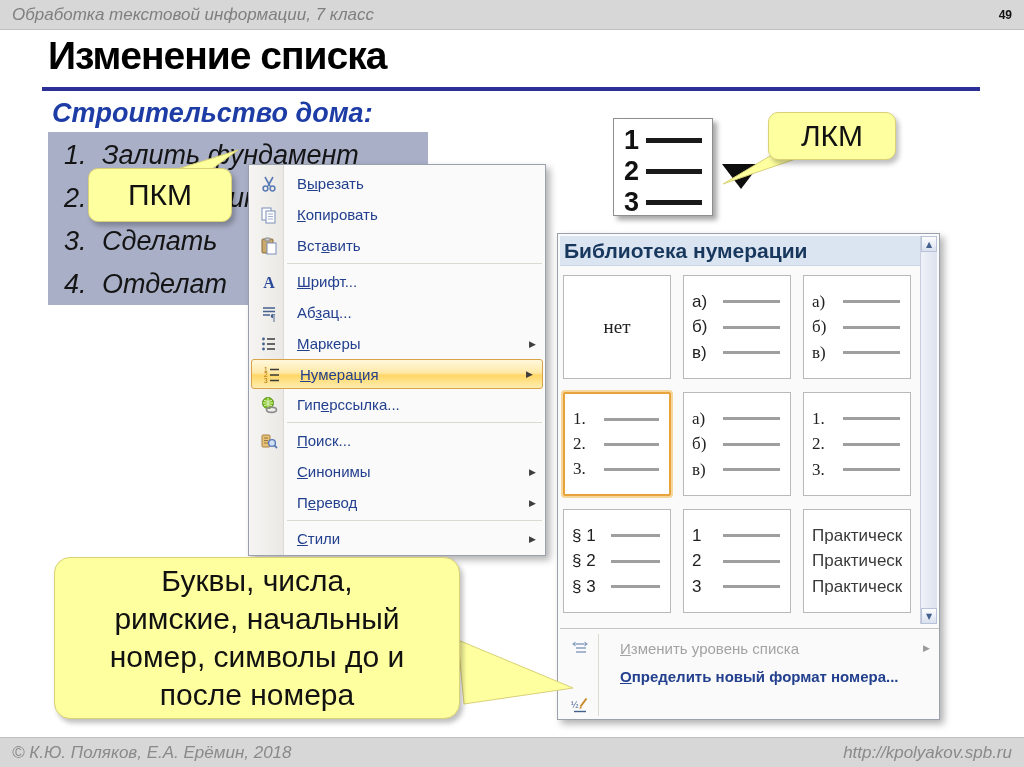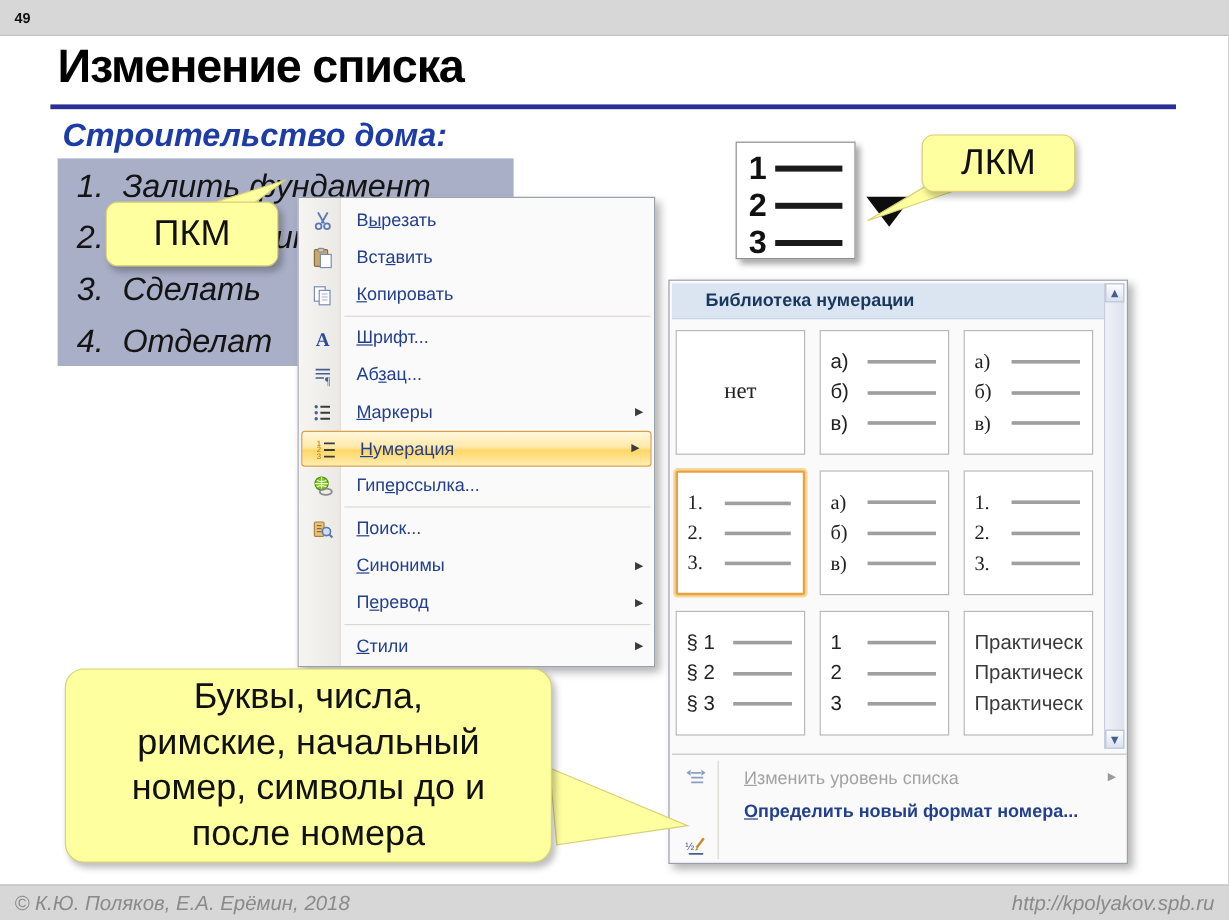--- a/index.html
+++ b/index.html
@@ -72,22 +72,22 @@
             font-family:"DejaVu Sans",sans-serif;}
   .cm-sep{height:1px;background:#dcd9d3;margin:2px 3px 2px 38px;}
   .cm-row.hl{background:linear-gradient(#fff8dd,#ffe9a8 45%,#ffd767 55%,#ffedb0);
              border:1px solid #d8a348;border-radius:3px;margin:0 2px;height:28px;}
 
   
   .num-panel{position:absolute;left:557px;top:233px;width:383px;height:487px;background:#fafafa;
              border:1px solid #9aa0ac;box-shadow:4px 4px 7px rgba(0,0,0,0.3);z-index:9;
              box-sizing:border-box;}
   .np-header{position:absolute;left:2px;top:2px;width:361px;height:30px;background:#dbe5f1;
-             color:#17375d;font-weight:bold;font-size:15px;display:flex;align-items:center;
-             padding-left:28px;box-sizing:border-box;border-bottom:1px solid #c9d6e8;}
+             color:#17375d;font-weight:bold;font-size:21px;display:flex;align-items:center;
+             padding-left:4px;box-sizing:border-box;border-bottom:1px solid #c9d6e8;}
   .np-scroll{position:absolute;right:2px;top:2px;width:17px;height:388px;
              background:linear-gradient(90deg,#f0f2f8,#dde2ee);border-left:1px solid #c8cedd;
              box-sizing:border-box;}
   .np-arrow{position:absolute;left:0;width:16px;height:16px;display:flex;align-items:center;
             justify-content:center;font-size:8px;color:#44618e;box-sizing:border-box;
             background:linear-gradient(#fdfdfe,#d9e0ef);border:1px solid #b9c3d8;
             font-family:"DejaVu Sans",sans-serif;}
   .np-arrow.up{top:0;}
   .np-arrow.down{bottom:0;}
   .np-grid{position:absolute;left:5px;top:41px;display:grid;
@@ -115,20 +115,21 @@
   .np-row.disabled{color:#a3a3a3;}
   .np-row.active{color:#23408e;font-weight:bold;}
   .np-row .cm-arrow{color:#9a9a9a;}
 </style>
 </head>
 <body>
 
 <div id="slide">
 
   <div class="topbar">
+    <span class="crumb">Обработка текстовой информации, 7 класс</span>
     <span class="page">49</span>
   </div>
 
   <div class="slide-title">Изменение списка</div>
   <div class="title-rule"></div>
 
   <div class="list-heading">Строительство дома:</div>
 
   <div class="sel-block">
       <div class="sel-item">
@@ -186,36 +187,36 @@
             <path d="M5 2 L10 11 M13 2 L8 11" stroke="#5a7ab5" stroke-width="1.6" fill="none"></path>
             <circle cx="5.5" cy="13.5" r="2.4" fill="none" stroke="#5a7ab5" stroke-width="1.5"></circle>
             <circle cx="12.5" cy="13.5" r="2.4" fill="none" stroke="#5a7ab5" stroke-width="1.5"></circle>
           </svg>
         </span>
         <span class="cm-label">В<u>ы</u>резать</span>
       </div>
       <div class="cm-row">
         <span class="cm-icon">
           <svg width="18" height="18" viewBox="0 0 18 18">
+            <rect x="2" y="2" width="9" height="12" fill="#fff" stroke="#7a8eb8"></rect>
+            <rect x="6" y="5" width="9" height="12" fill="#fff" stroke="#7a8eb8"></rect>
+            <path d="M8 8h5M8 10.5h5M8 13h5" stroke="#9fb0d0" stroke-width="1"></path>
+          </svg>
+        </span>
+        <span class="cm-label"><u>К</u>опировать</span>
+      </div>
+      <div class="cm-row">
+        <span class="cm-icon">
+          <svg width="18" height="18" viewBox="0 0 18 18">
             <rect x="2" y="2" width="11" height="14" rx="1" fill="#caa96f" stroke="#8a6d3b"></rect>
             <rect x="5" y="1" width="5" height="3" rx="1" fill="#c9c9c9" stroke="#8a8a8a"></rect>
             <rect x="7" y="6" width="9" height="11" fill="#fff" stroke="#7a8eb8"></rect>
           </svg>
         </span>
         <span class="cm-label">Вст<u>а</u>вить</span>
-      </div>
-      <div class="cm-row">
-        <span class="cm-icon">
-          <svg width="18" height="18" viewBox="0 0 18 18">
-            <rect x="2" y="2" width="9" height="12" fill="#fff" stroke="#7a8eb8"></rect>
-            <rect x="6" y="5" width="9" height="12" fill="#fff" stroke="#7a8eb8"></rect>
-            <path d="M8 8h5M8 10.5h5M8 13h5" stroke="#9fb0d0" stroke-width="1"></path>
-          </svg>
-        </span>
-        <span class="cm-label"><u>К</u>опировать</span>
       </div>
       <div class="cm-sep"></div>
       <div class="cm-row">
         <span class="cm-icon">
           <svg width="18" height="18" viewBox="0 0 18 18">
             <text x="9" y="15" text-anchor="middle" font-family="Liberation Serif,serif" font-size="16" font-weight="bold" fill="#2b4a9b">A</text>
           </svg>
         </span>
         <span class="cm-label"><u>Ш</u>рифт...</span>
       </div>

